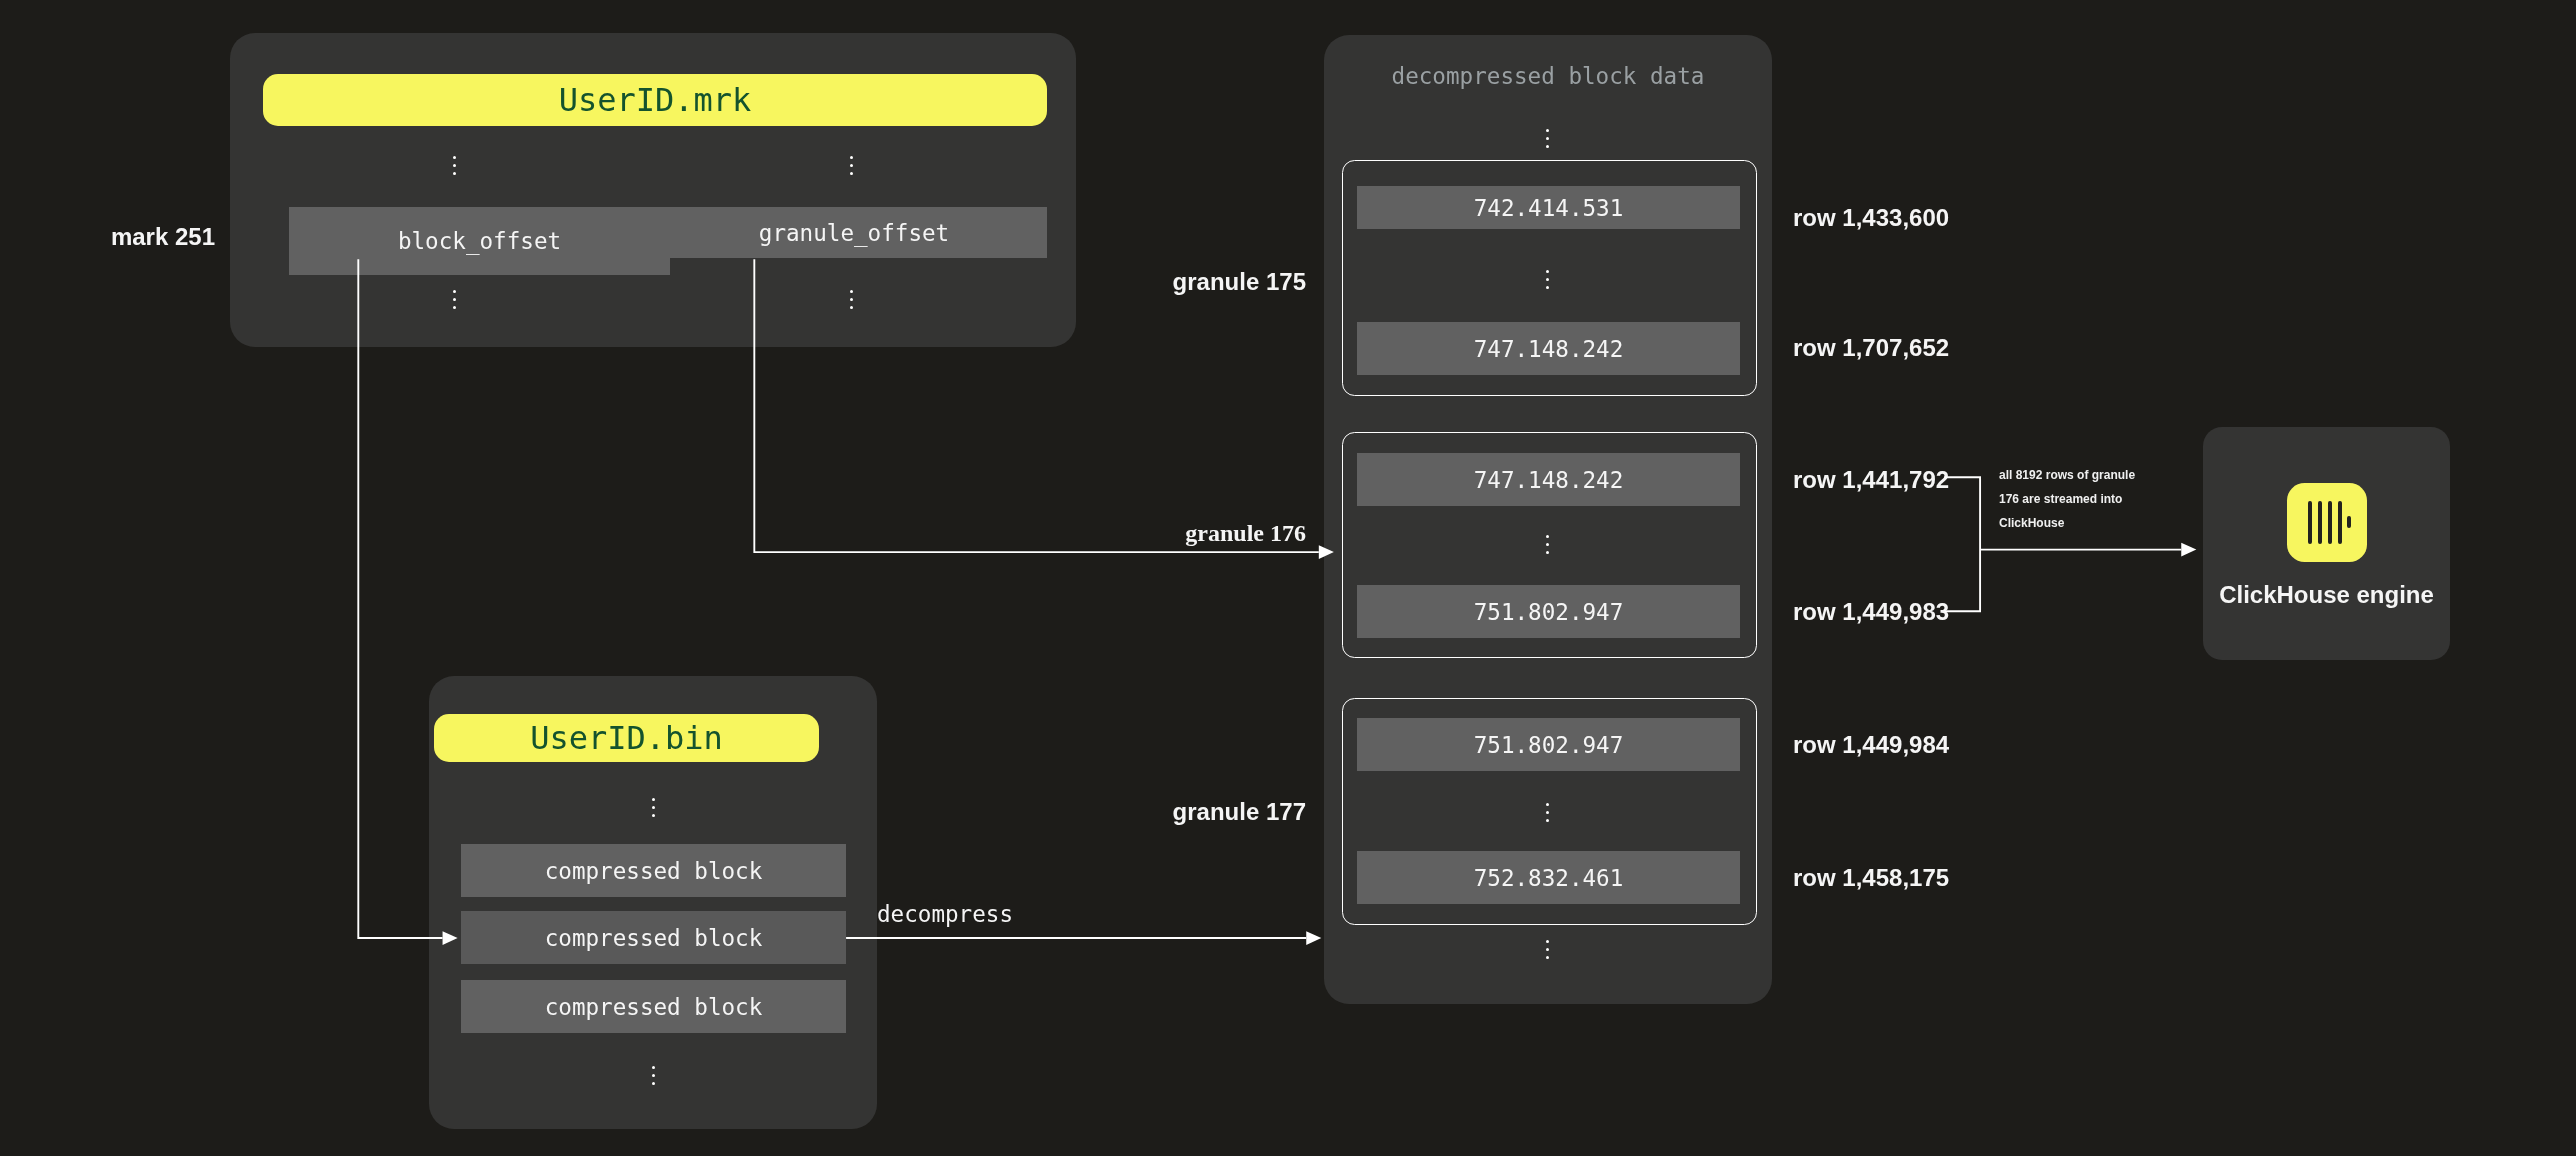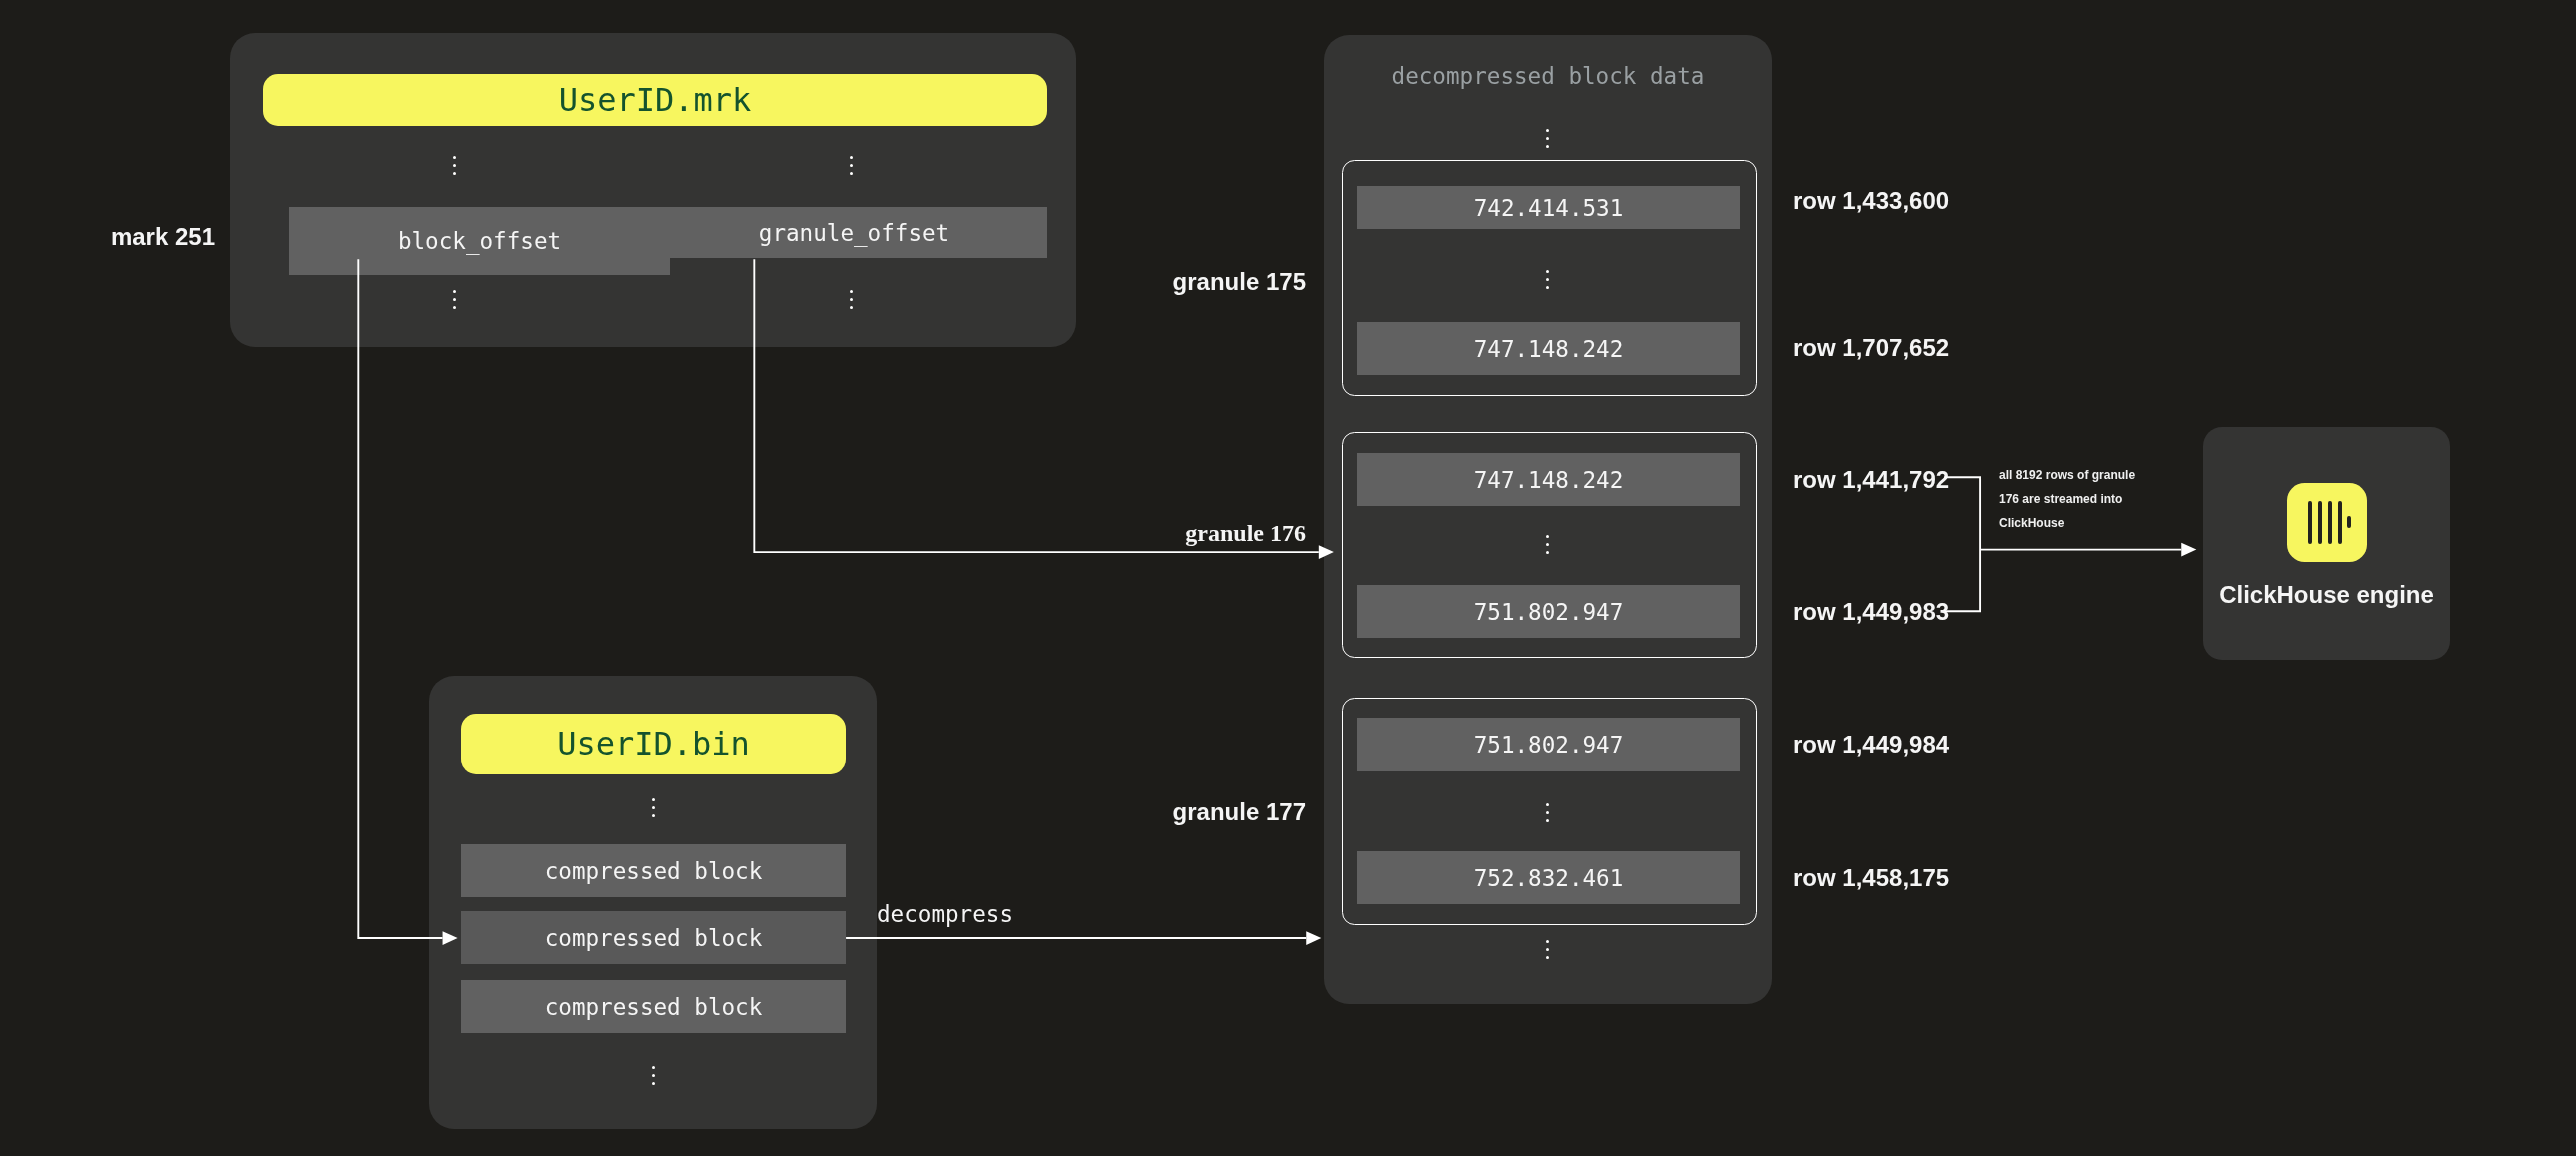--- a/index.html
+++ b/index.html
@@ -57,21 +57,21 @@
     </div>
   <div class="vdots" style="left:850px;top:290px;">
       <span class="dot"></span>
       <span class="dot"></span>
       <span class="dot"></span>
     </div>
 
   <div class="bold-label right" style="left:57px;top:222px;width:158px;">mark 251</div>
 
   <div class="panel" style="left:429px;top:676px;width:448px;height:453px;"></div>
-  <div class="pill" style="left:461px;top:714px;width:385px;height:60px;">
+  <div class="pill" style="left:434px;top:714px;width:385px;height:48px;">
     <span>UserID.bin</span>
   </div>
   <div class="vdots" style="left:652px;top:798px;">
       <span class="dot"></span>
       <span class="dot"></span>
       <span class="dot"></span>
     </div>
   <div class="cell" style="left:461px;top:844px;width:385px;height:53px;">
     <span>compressed block</span>
   </div>
@@ -139,21 +139,21 @@
   <div class="vdots" style="left:1546px;top:940px;">
       <span class="dot"></span>
       <span class="dot"></span>
       <span class="dot"></span>
     </div>
 
   <div class="bold-label right" style="left:1117px;top:267px;width:189px;">granule 175</div>
   <div class="bold-label right" style="left:1117px;top:519px;width:189px;font-family:Liberation Serif, serif;">granule 176</div>
   <div class="bold-label right" style="left:1117px;top:797px;width:189px;">granule 177</div>
 
-  <div class="bold-label" style="left:1793px;top:186px;text-align:right;">row 1,433,600</div>
+  <div class="bold-label" style="left:1793px;top:203px;text-align:right;">row 1,433,600</div>
   <div class="bold-label" style="left:1793px;top:333px;">row 1,707,652</div>
   <div class="bold-label" style="left:1793px;top:465px;">row 1,441,792</div>
   <div class="bold-label" style="left:1793px;top:597px;">row 1,449,983</div>
   <div class="bold-label" style="left:1793px;top:730px;">row 1,449,984</div>
   <div class="bold-label" style="left:1793px;top:863px;">row 1,458,175</div>
 
   <div class="annotation" style="left:1999px;top:463px;width:214px;">all 8192 rows of granule
 176 are streamed into
 ClickHouse</div>
 

